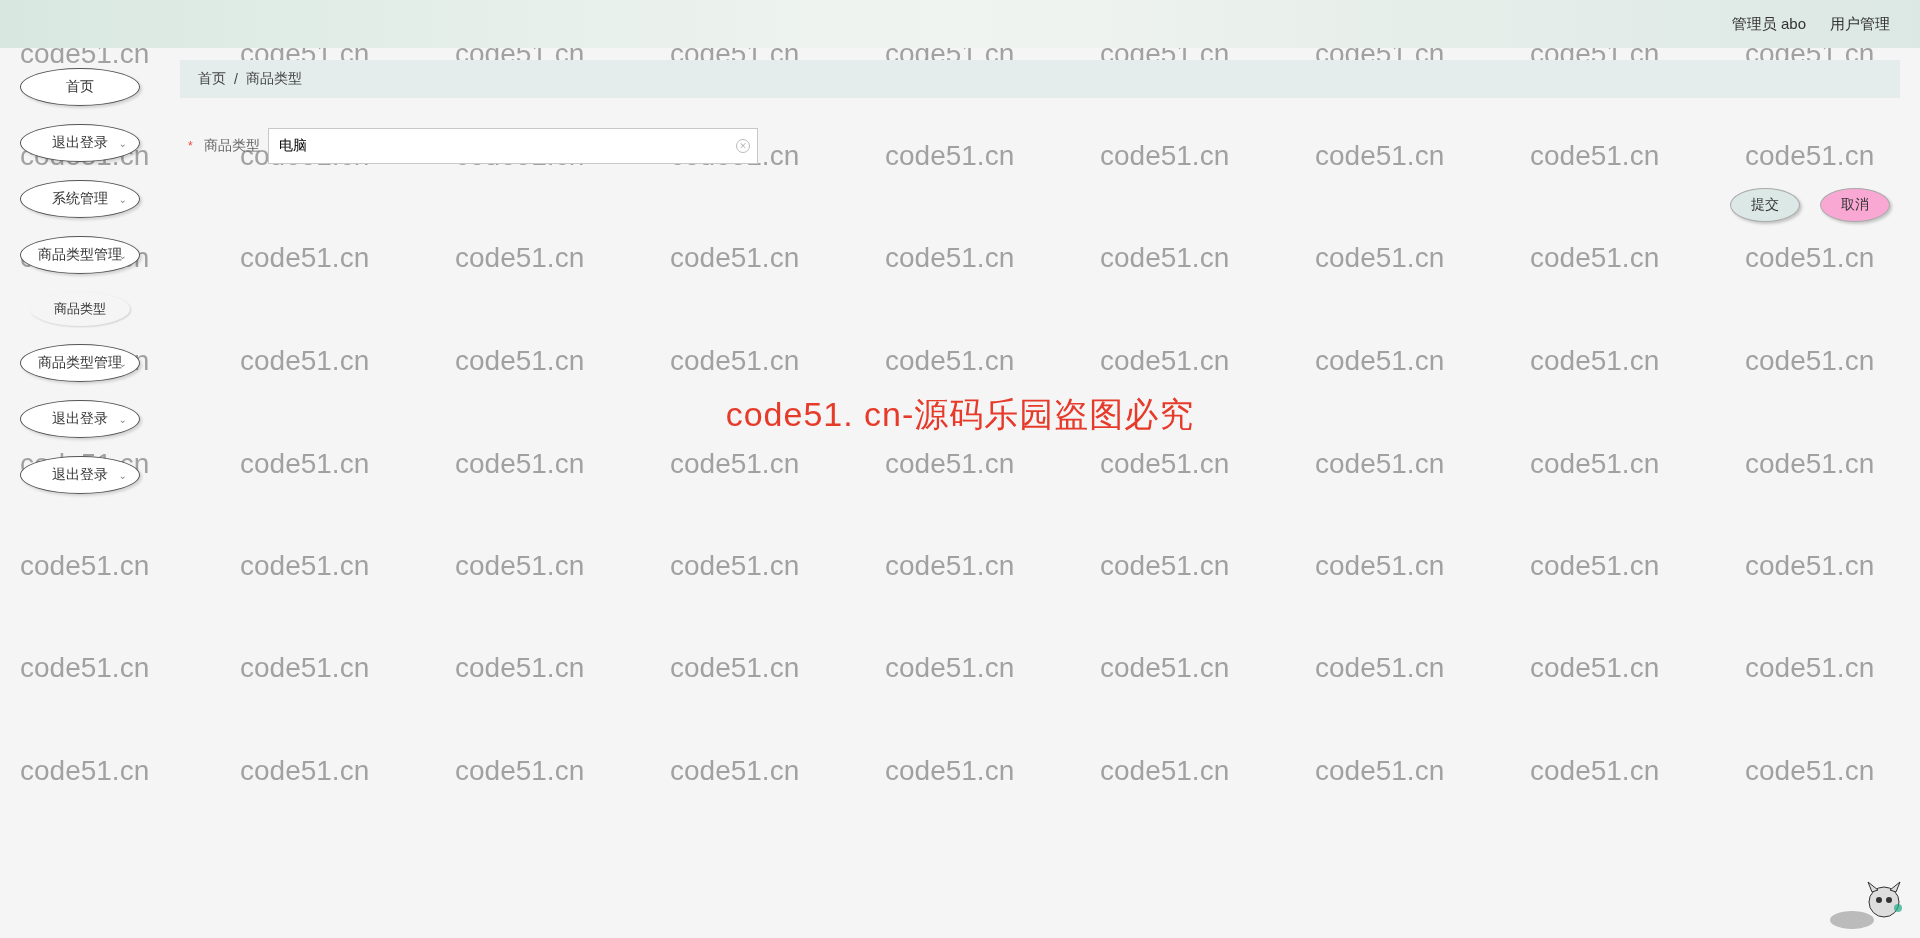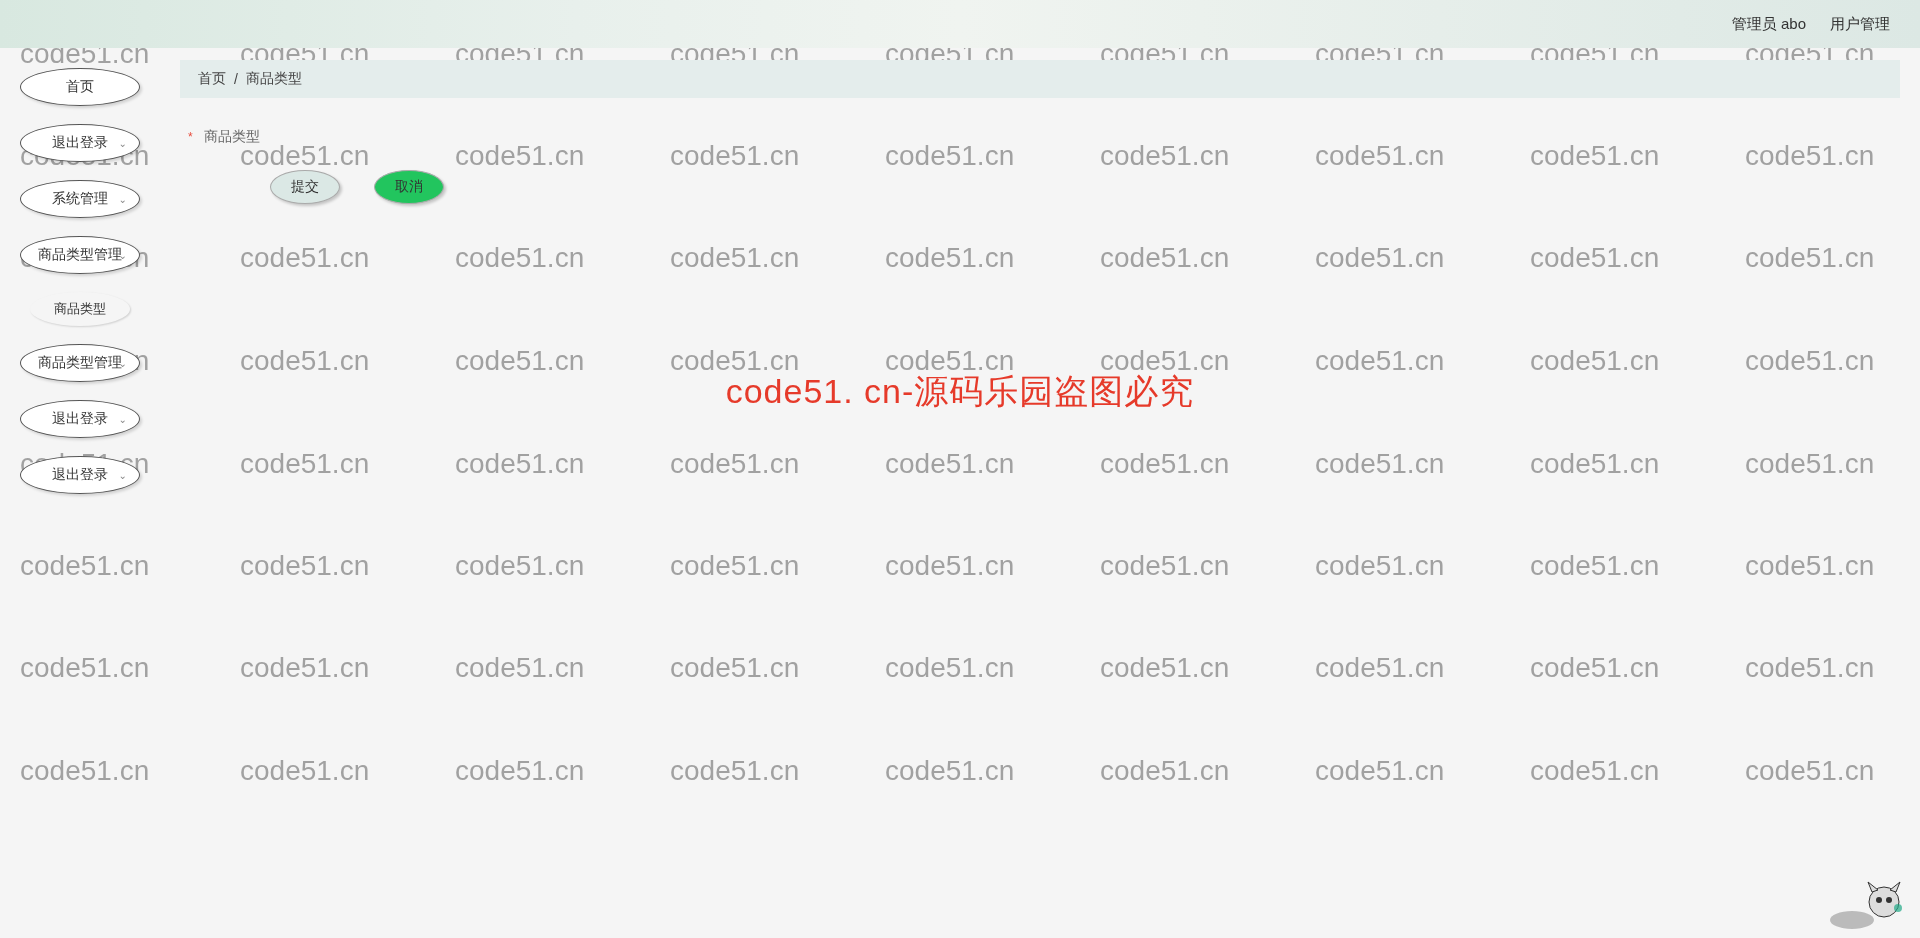--- a/index.html
+++ b/index.html
@@ -155,41 +155,42 @@
       border: 1px solid #bbb;
       display: flex;
       align-items: center;
       justify-content: center;
       font-size: 9px;
       color: #bbb;
       cursor: pointer;
     }
     .btn-row {
       display: flex;
-      gap: 34px;
+      gap: 20px;
       margin-left: 80px;
+      justify-content: flex-end;
     }
     .btn {
       width: 70px;
       height: 34px;
       border-radius: 50%;
       border: 1px solid #aaa;
       font-size: 14px;
       cursor: pointer;
       box-shadow: 2px 2px 3px rgba(0,0,0,0.2);
       display: flex;
       align-items: center;
       justify-content: center;
     }
     .btn-submit { background: #dbe8e5; color: #333; }
-    .btn-cancel { background: #22c55e; color: #333; }
+    .btn-cancel { background: #f9a8d4; color: #333; }
     .center-watermark {
       position: absolute;
       left: 50%;
-      top: 369px;
+      top: 392px;
       transform: translateX(-50%);
       font-size: 34px;
       color: #e63a2a;
       font-weight: 500;
       z-index: 3;
       pointer-events: none;
       white-space: nowrap;
       letter-spacing: 1px;
     }
     .corner-cat {
@@ -322,20 +323,24 @@
     </div>
   <div class="content">
     <div class="breadcrumb">
       <a>首页</a>
       <span>/</span>
       <span>商品类型</span>
     </div>
     <div class="form-area">
       <div class="form-row">
         <div class="form-label">商品类型</div>
+        <div class="input-wrap">
+          <input class="text-input" type="text" value="电脑" style="">
+          <span class="clear-icon">✕</span>
+        </div>
       </div>
       <div class="btn-row">
         <div class="btn btn-submit">提交</div>
         <div class="btn btn-cancel">取消</div>
       </div>
     </div>
   </div>
 </div>
 
 <div class="center-watermark">code51. cn-源码乐园盗图必究</div>

